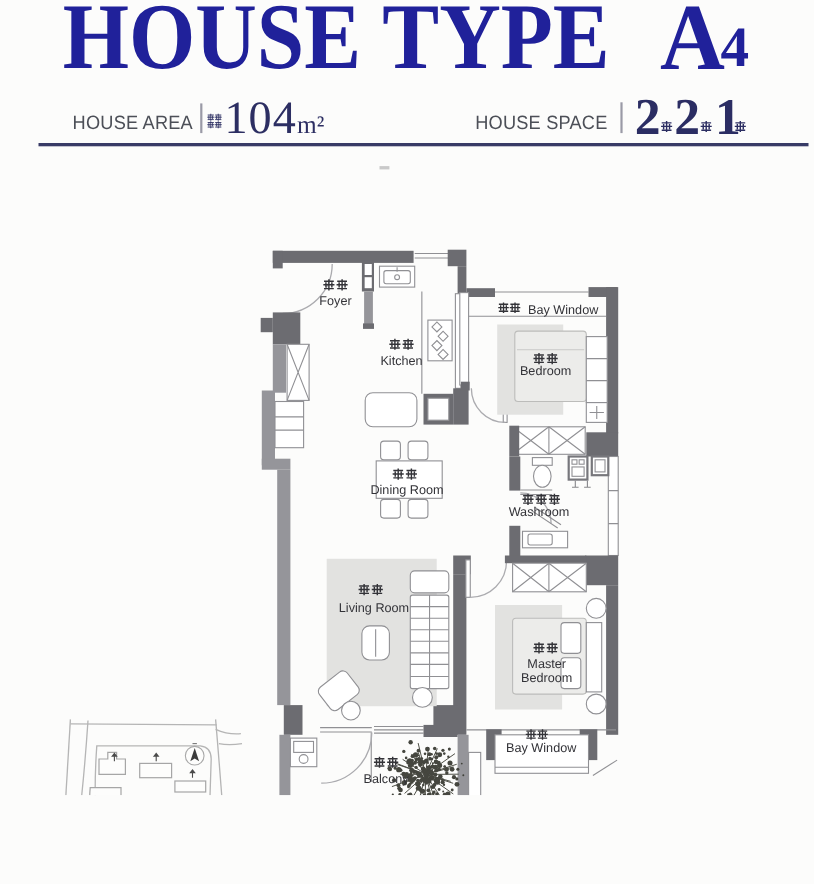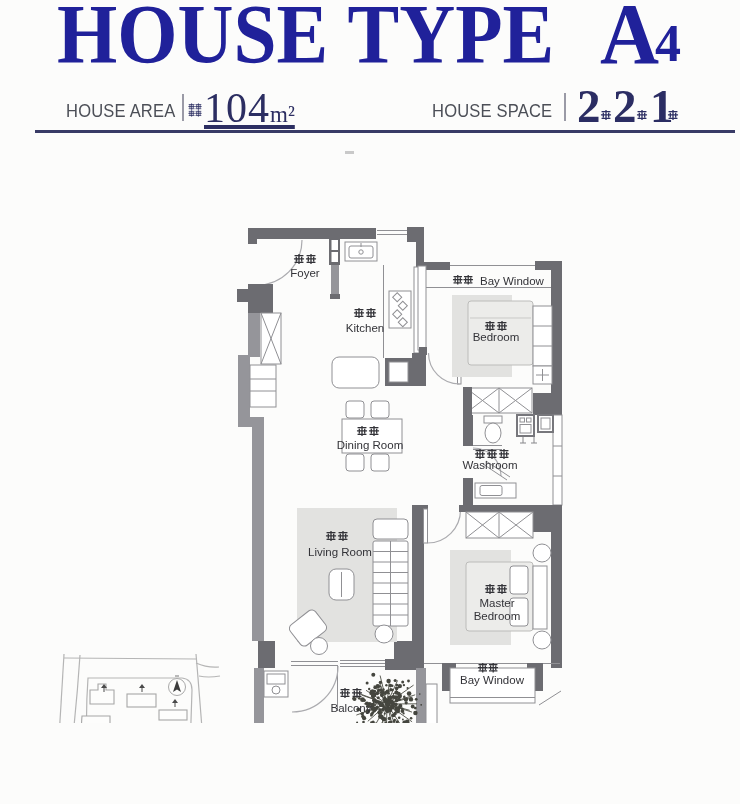--- a/index.html
+++ b/index.html
@@ -31,21 +31,21 @@
 
   <div class="vbar" style="left:182px;top:94px;height:27px;"></div>
 
   <div class="sublabel" style="left:432px;top:101px;">HOUSE SPACE</div>
 
   <div class="vbar" style="left:564px;top:93px;height:28px;"></div>
 
   <div id="rule"></div>
 
   <div class="serif" style="position:absolute;left:204px;top:84px;font-size:42px;
-       letter-spacing:1px;color:#2c2e62;font-weight:500;text-decoration:underline;">104<span style="font-size:23px;letter-spacing:0;">m²</span></div>
+       letter-spacing:1px;color:#2c2e62;font-weight:500;">104<span style="font-size:23px;letter-spacing:0;">m²</span></div>
 
   <svg id="plan" width="740" height="804" viewBox="0 0 740 804" style="position:absolute;left:0;top:0">
     <defs>
       <g id="z">
         <path fill="none" stroke-width="1.3" stroke-linecap="square" d="M1.2 1.7 H8.8 M0.6 4.9 H9.4 M1.2 8.4 H8.8 M5 0.6 V9.4 M2.3 3.3 V6.8 M7.7 3.3 V6.8"></path>
       </g>
     </defs>
     <style>
       .w{fill:#6c6c71;}
       .m{fill:#95959a;}

